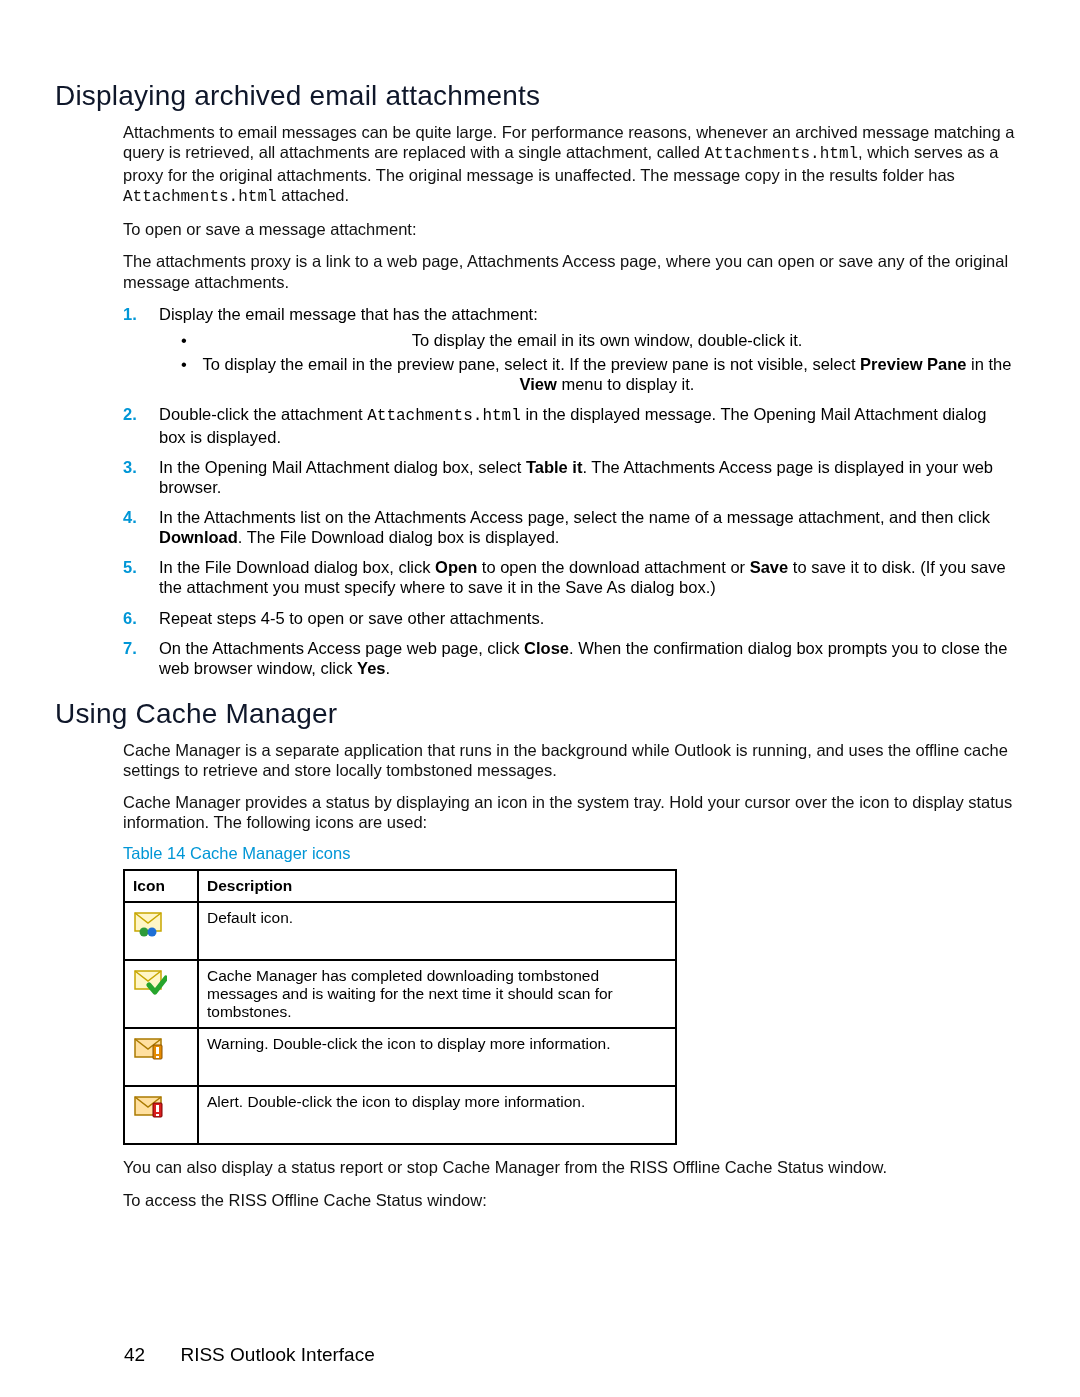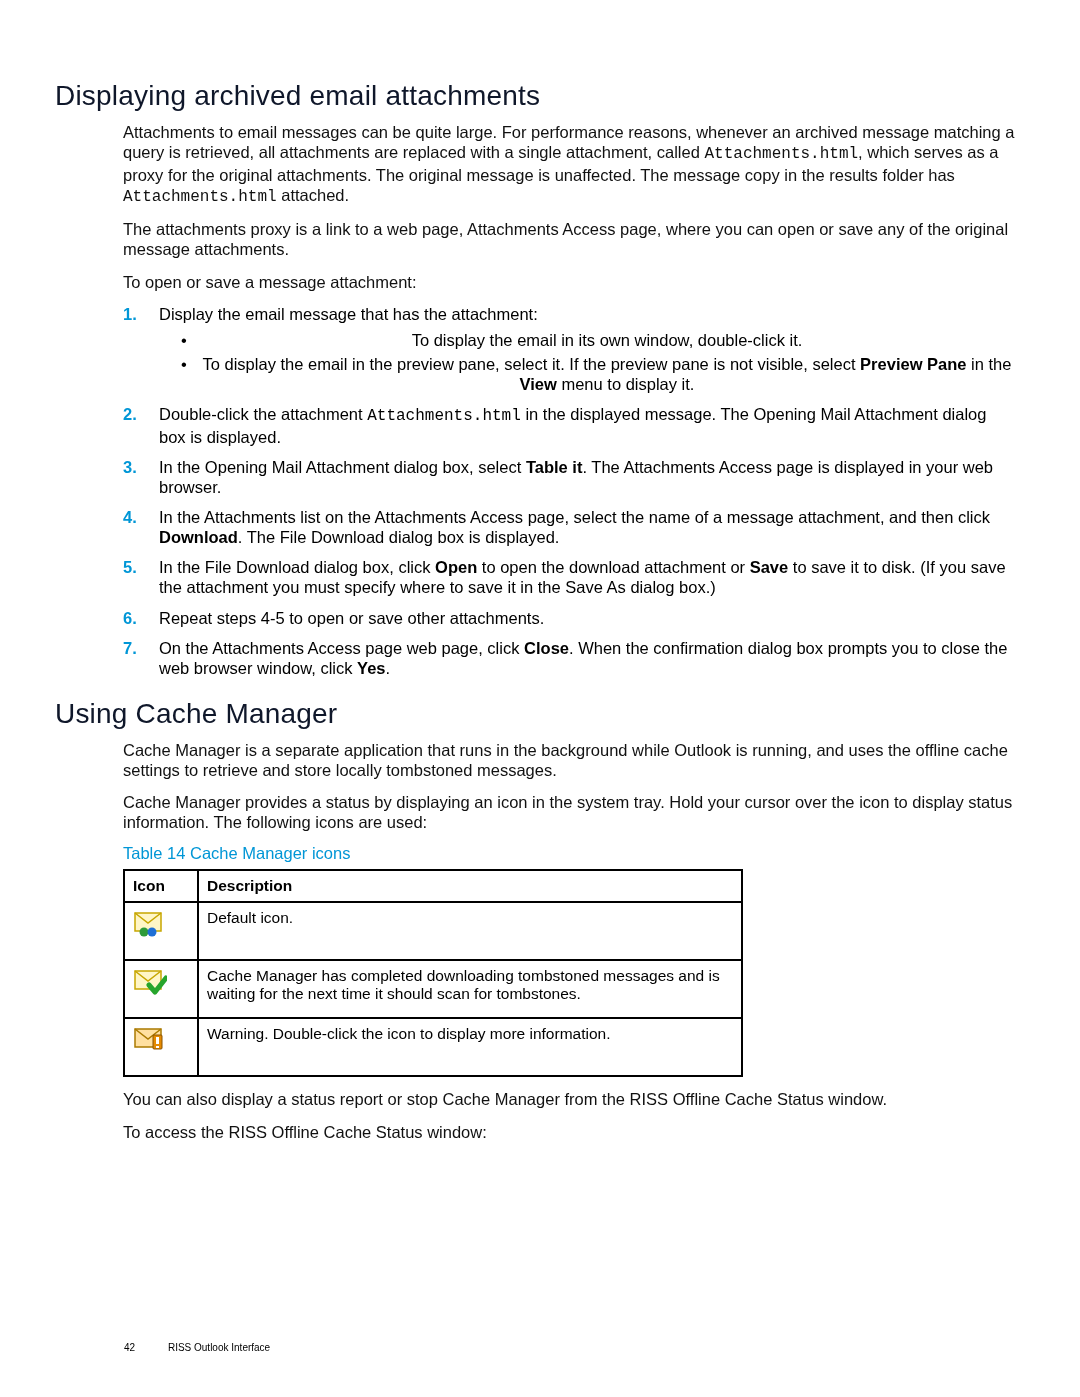--- a/index.html
+++ b/index.html
@@ -83,21 +83,21 @@
   }
   .bold { font-weight: bold; }
   .table-caption {
     color: #0096d6;
     font-weight: normal;
     font-size: 16.5px;
     margin: 8px 0 6px 0;
   }
   table.icons {
     border-collapse: collapse;
-    width: 620px;
+    width: 554px;
     font-size: 15.5px;
   }
   table.icons th, table.icons td {
     border: 2px solid #000;
     padding: 6px 8px;
     text-align: left;
     vertical-align: top;
   }
   table.icons th {
     font-weight: bold;
@@ -115,43 +115,43 @@
     position: relative;
     display: inline-block;
   }
   .env-icon svg {
     width: 34px;
     height: 28px;
     display: block;
   }
   .footer {
     position: absolute;
-    bottom: 44px;
+    bottom: 31px;
     left: 124px;
-    font-size: 10px;
+    font-size: 19px;
   }
   .page-num {
     margin-right: 30px;
   }
   .seg { display: inline; }
 </style>
 </head>
 <body>
 
 <div class="page">
 
   <h2 class="section">Displaying archived email attachments</h2>
 
   <div class="body-indent">
     <p>
       <span class="seg">Attachments to email messages can be quite large. For performance reasons, whenever an archived message matching a query is retrieved, all attachments are replaced with a single attachment, called </span><code>Attachments.html</code><span class="seg">, which serves as a proxy for the original attachments. The original message is unaffected. The message copy in the results folder has </span><code>Attachments.html</code><span class="seg"> attached.</span>
     </p>
 
+    <p>To open or save a message attachment:</p>
     <p>The attachments proxy is a link to a web page, Attachments Access page, where you can open or save any of the original message attachments.</p>
-    <p>To open or save a message attachment:</p>
 
     <ol class="numbered">
       <li>
         <span class="seg">Display the email message that has the attachment:</span>
         <ul class="bullets">
           <li>To display the email in its own window, double-click it.</li>
           <li>
             <span class="seg">To display the email in the preview pane, select it. If the preview pane is not visible, select </span><span class="bold">Preview Pane</span><span class="seg"> in the </span><span class="bold">View</span><span class="seg"> menu to display it.</span>
           </li>
         </ul>
@@ -221,20 +221,34 @@
               <rect x="2" y="4" width="26" height="18" fill="#ffe0a0" stroke="#aa7a00" stroke-width="1.5"></rect>
               <polyline points="2,4 15,14 28,4" fill="none" stroke="#aa7a00" stroke-width="1.5"></polyline>
               <rect x="20" y="10" width="9" height="14" rx="1" fill="#e58a00" stroke="#8a5200" stroke-width="1"></rect>
               <rect x="23" y="12" width="3" height="7" fill="#fff"></rect>
               <rect x="23" y="21" width="3" height="2" fill="#fff"></rect>
             </svg>
           </span>
         </td>
         <td>Warning. Double-click the icon to display more information.</td>
       </tr>
+      <tr>
+        <td class="icon-cell">
+          <span class="env-icon">
+            <svg viewBox="0 0 34 28">
+              <rect x="2" y="4" width="26" height="18" fill="#ffe0a0" stroke="#aa7a00" stroke-width="1.5"></rect>
+              <polyline points="2,4 15,14 28,4" fill="none" stroke="#aa7a00" stroke-width="1.5"></polyline>
+              <rect x="20" y="10" width="9" height="14" rx="1" fill="#d81f1f" stroke="#7a0000" stroke-width="1"></rect>
+              <rect x="23" y="12" width="3" height="7" fill="#fff"></rect>
+              <rect x="23" y="21" width="3" height="2" fill="#fff"></rect>
+            </svg>
+          </span>
+        </td>
+        <td>Alert. Double-click the icon to display more information.</td>
+      </tr>
     </tbody>
       </table>
 
     <p style="margin-top:12px">You can also display a status report or stop Cache Manager from the RISS Offline Cache Status window.</p>
     <p>To access the RISS Offline Cache Status window:</p>
   </div>
 
   <div class="footer">
     <span class="page-num">42</span>
     <span>RISS Outlook Interface</span>

